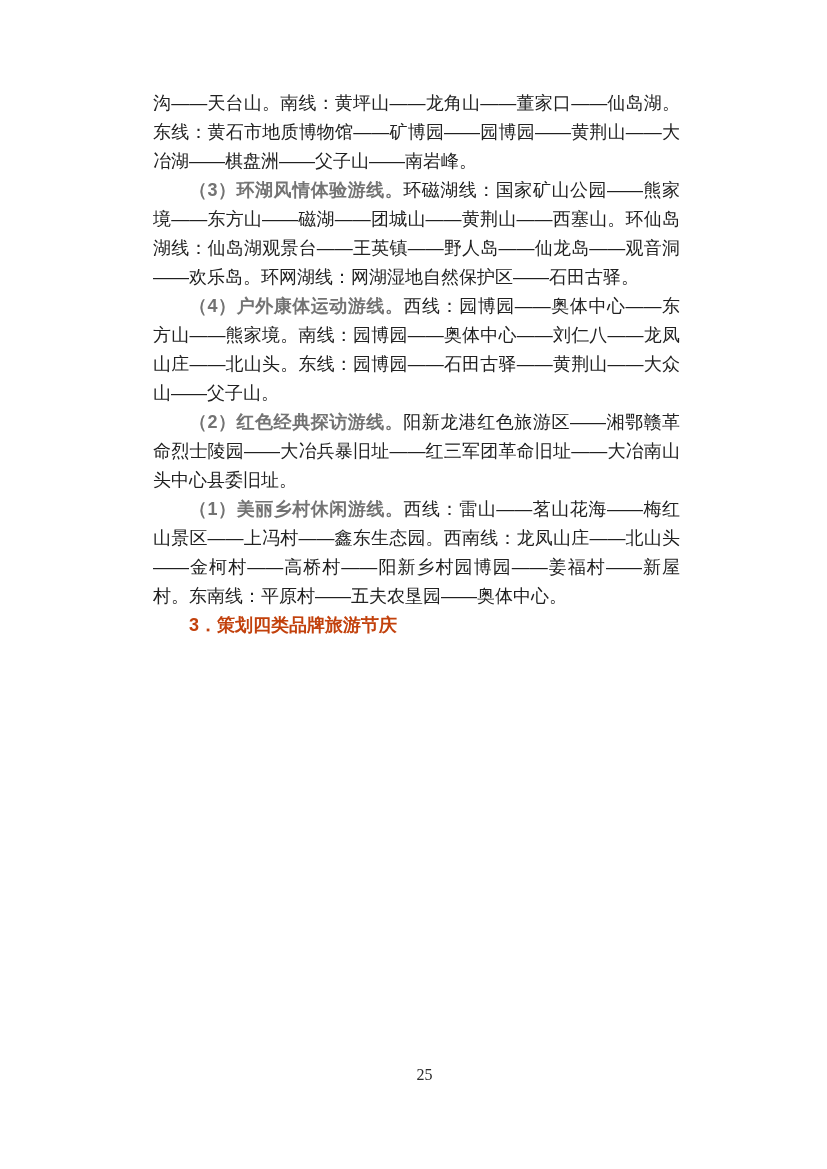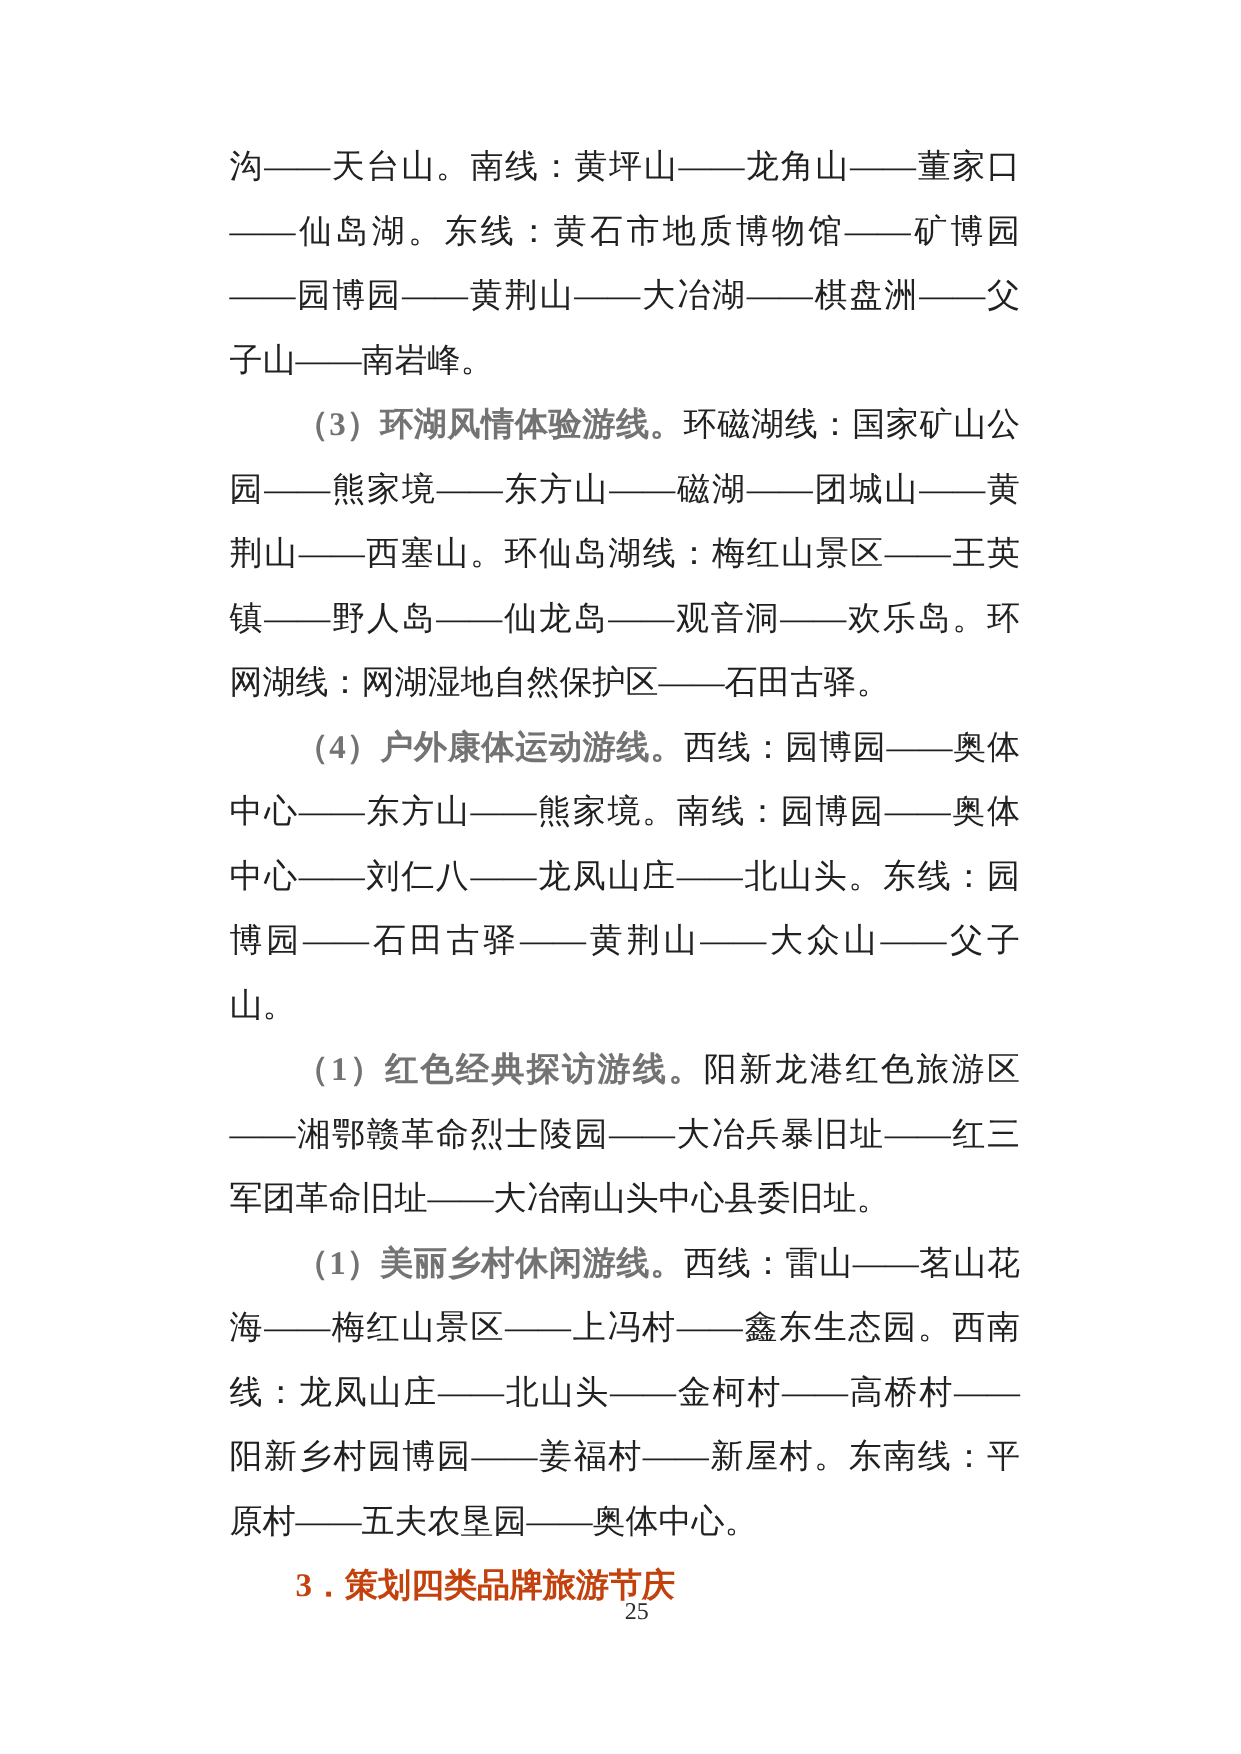--- a/index.html
+++ b/index.html
@@ -13,23 +13,23 @@
     height: 1169px;
     background: #ffffff;
     overflow: hidden;
     margin: 0 auto;
   }
   .content {
     position: absolute;
     left: 153px;
     top: 89px;
     width: 527px;
-    font-family: Liberation Serif, serif;
-    font-size: 22px;
-    line-height: 43px;
+    font-family: Liberation Sans, sans-serif;
+    font-size: 18px;
+    line-height: 29px;
     color: #212121;
     text-align: justify;
     text-justify: inter-ideograph;
     line-break: loose;
   }
   .para {
     margin: 0;
     padding: 0;
     text-indent: 2em;
   }
@@ -61,25 +61,25 @@
   }
 </style>
 </head>
 <body>
 
 <div class="page">
   <div class="content">
 
     <p class="para no-indent"><span>沟——天台山。南线：黄坪山——龙角山——董家口——仙岛湖。东线：黄石市地质博物馆——矿博园——园博园——黄荆山——大冶湖——棋盘洲——父子山——南岩峰。</span></p>
 
-    <p class="para"><span class="lead">（3）环湖风情体验游线。</span><span>环磁湖线：国家矿山公园——熊家境——东方山——磁湖——团城山——黄荆山——西塞山。环仙岛湖线：梅红山景区——王英镇——野人岛——仙龙岛——观音洞——欢乐岛。环网湖线：网湖湿地自然保护区——石田古驿。</span></p>
+    <p class="para"><span class="lead">（3）环湖风情体验游线。</span><span>环磁湖线：国家矿山公园——熊家境——东方山——磁湖——团城山——黄荆山——西塞山。环仙岛湖线：仙岛湖观景台——王英镇——野人岛——仙龙岛——观音洞——欢乐岛。环网湖线：网湖湿地自然保护区——石田古驿。</span></p>
 
     <p class="para"><span class="lead">（4）户外康体运动游线。</span><span>西线：园博园——奥体中心——东方山——熊家境。南线：园博园——奥体中心——刘仁八——龙凤山庄——北山头。东线：园博园——石田古驿——黄荆山——大众山——父子山。</span></p>
 
-    <p class="para"><span class="lead">（1）红色经典探访游线。</span><span>阳新龙港红色旅游区——湘鄂赣革命烈士陵园——大冶兵暴旧址——红三军团革命旧址——大冶南山头中心县委旧址。</span></p>
+    <p class="para"><span class="lead">（2）红色经典探访游线。</span><span>阳新龙港红色旅游区——湘鄂赣革命烈士陵园——大冶兵暴旧址——红三军团革命旧址——大冶南山头中心县委旧址。</span></p>
 
     <p class="para"><span class="lead">（1）美丽乡村休闲游线。</span><span>西线：雷山——茗山花海——梅红山景区——上冯村——鑫东生态园。西南线：龙凤山庄——北山头——金柯村——高桥村——阳新乡村园博园——姜福村——新屋村。东南线：平原村——五夫农垦园——奥体中心。</span></p>
 
     <p class="heading-para"><span>3．策划四类品牌旅游节庆</span></p>
 
   </div>
 
   <div class="page-number">25</div>
 </div>
 

